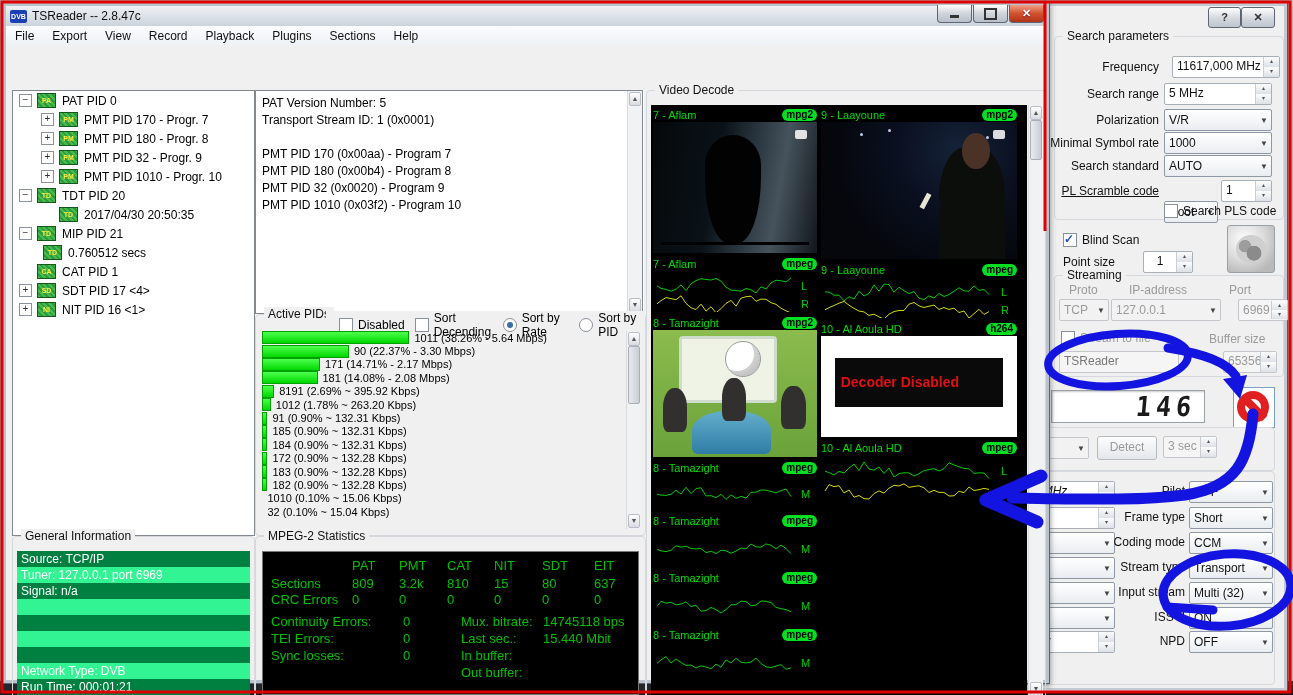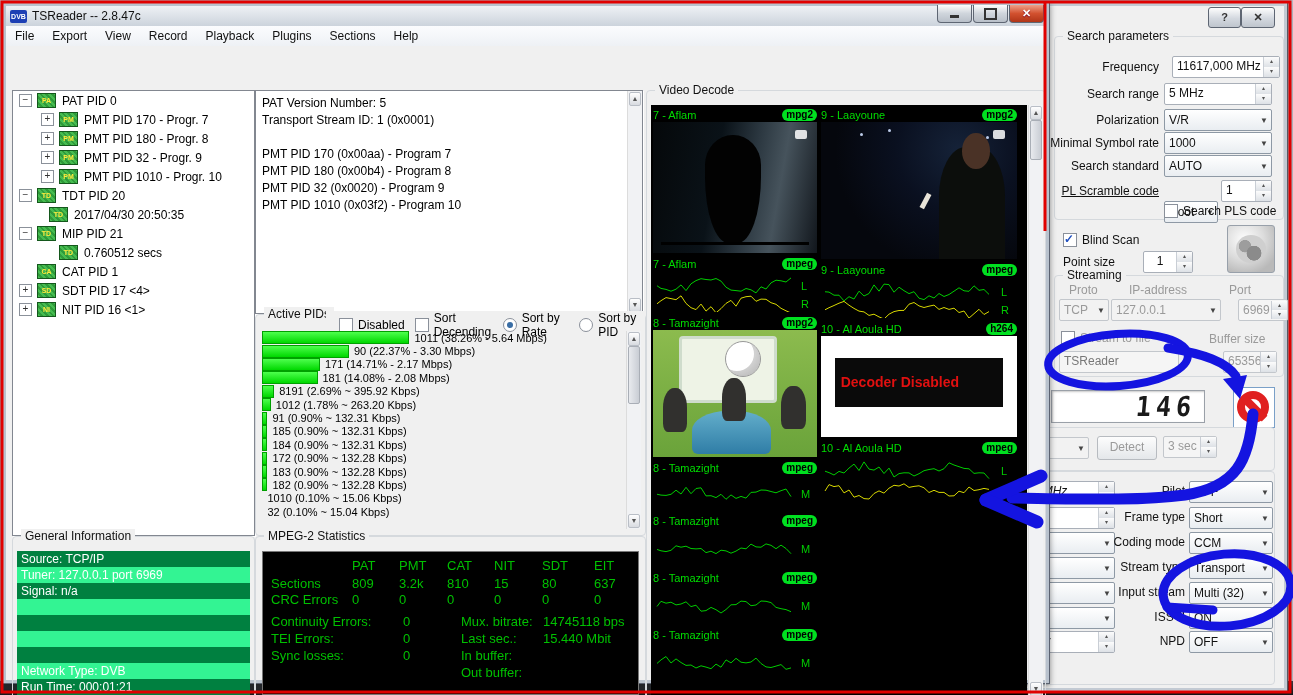--- a/index.html
+++ b/index.html
@@ -412,31 +412,31 @@
           <div class="tree-row" style="padding-left:28px">
             <span class="expander">+</span>
     <span class="tree-icon">PM</span>
     <span>PMT PID 1010 - Progr. 10</span>
           </div>
           <div class="tree-row" style="padding-left:6px">
             <span class="expander">−</span>
     <span class="tree-icon">TD</span>
     <span>TDT PID 20</span>
           </div>
-          <div class="tree-row" style="padding-left:18px">
+          <div class="tree-row" style="padding-left:28px">
             <span class="expander-spacer"></span>
     <span class="tree-icon">TD</span>
     <span>2017/04/30 20:50:35</span>
           </div>
           <div class="tree-row" style="padding-left:6px">
             <span class="expander">−</span>
     <span class="tree-icon">TD</span>
     <span>MIP PID 21</span>
           </div>
-          <div class="tree-row" style="padding-left:28px">
+          <div class="tree-row" style="padding-left:12px">
             <span class="expander-spacer"></span>
     <span class="tree-icon">TD</span>
     <span>0.760512 secs</span>
           </div>
           <div class="tree-row" style="padding-left:6px">
             <span class="expander-spacer"></span>
     <span class="tree-icon">CA</span>
     <span>CAT PID 1</span>
           </div>
           <div class="tree-row" style="padding-left:6px">

